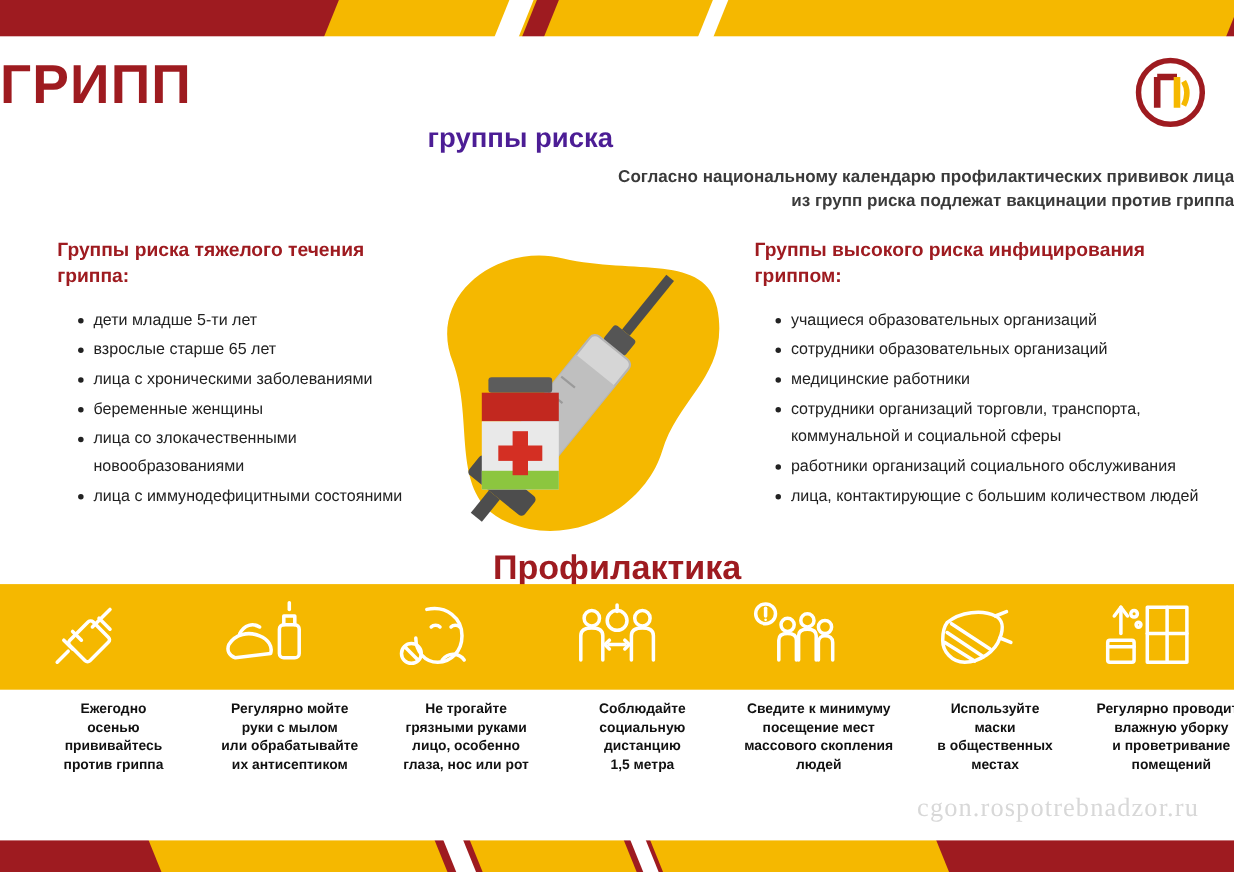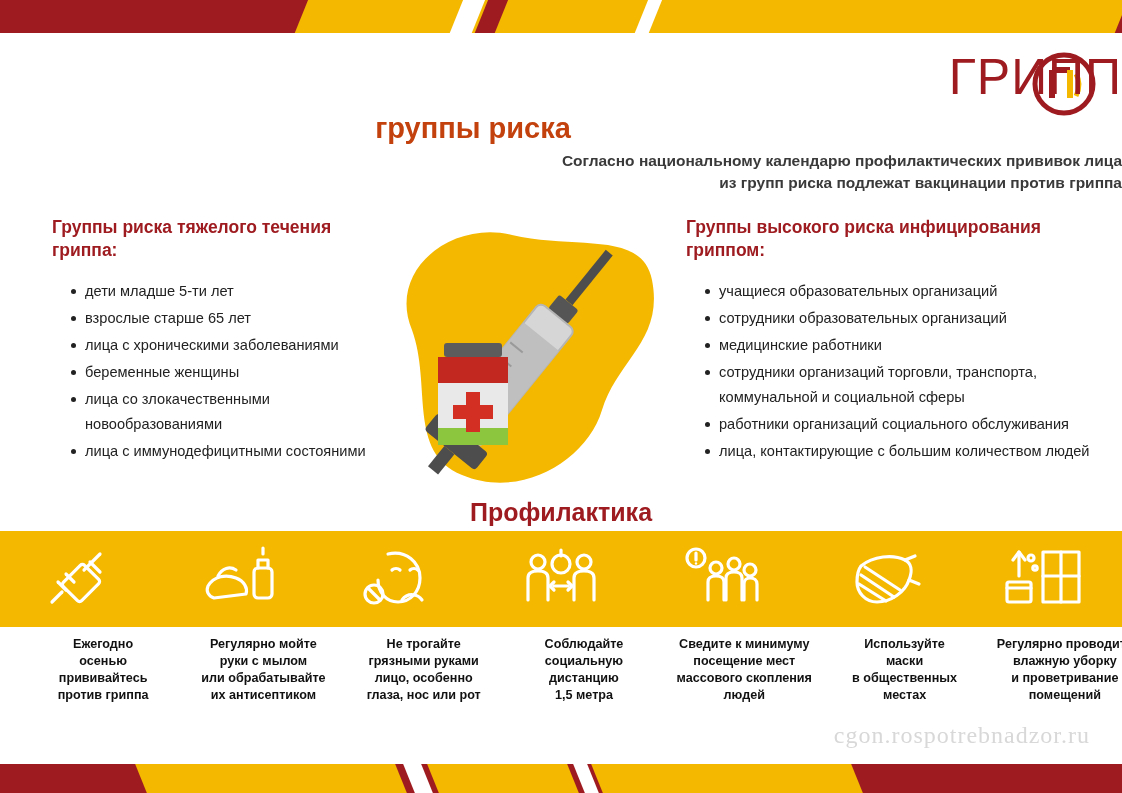--- a/index.html
+++ b/index.html
@@ -22,26 +22,26 @@
   .bottom-band{position:absolute;left:0;bottom:0;width:1122px;height:34px;overflow:hidden;}
   .bottom-band .base{position:absolute;left:0;top:0;width:1122px;height:34px;background:#9e1b20;}
   .bottom-band .yellow{position:absolute;top:0;height:34px;background:#f5b800;}
   .bottom-band .white{position:absolute;top:0;height:34px;background:#ffffff;}
 
   .skew-l{transform:skewX(-22deg);}
   .skew-r{transform:skewX(22deg);}
 
   
   .title{
-    position:absolute;top:48px;left:0;width:1122px;text-align:right;
-    font-size:50px;font-weight:normal;color:#9e1b20;letter-spacing:1px;
+    position:absolute;top:48px;left:0;width:1122px;text-align:left;
+    font-size:50px;font-weight:bold;color:#9e1b20;letter-spacing:1px;
   }
   .subtitle{
     position:absolute;top:112px;left:0;width:946px;text-align:center;
-    font-size:29px;font-weight:bold;color:#c2410c;
+    font-size:25px;font-weight:bold;color:#4c1d95;
   }
   .lead{
     position:absolute;top:150px;left:0;width:1122px;text-align:right;
     font-size:15.5px;font-weight:bold;color:#3a3a3a;line-height:22px;
   }
 
   
   .logo{position:absolute;right:26px;top:52px;width:64px;height:64px;}
 
   
@@ -62,21 +62,21 @@
   }
   .col-left-list{left:52px;top:278px;width:300px;}
   .col-right-list{left:686px;top:278px;width:420px;}
   .col-right-list li{font-size:14.6px;line-height:23px;margin-bottom:3px;}
 
   
   .illus{position:absolute;left:352px;top:210px;width:330px;height:300px;}
 
   .prof-title{
     position:absolute;top:498px;left:0;width:1122px;text-align:center;
-    font-size:25px;font-weight:bold;color:#9e1b20;
+    font-size:31px;font-weight:bold;color:#9e1b20;
   }
 
   
   .yellow-strip{position:absolute;left:0;top:531px;width:1122px;height:96px;background:#f5b800;}
   .icons-row{position:absolute;left:0;top:531px;width:1122px;height:96px;display:flex;}
   .icon-cell{flex:1;display:flex;align-items:center;justify-content:center;}
 
   .caption-row{position:absolute;left:0;top:636px;width:1122px;display:flex;padding-left:23px;}
   .cap-cell{flex:1;padding:0 6px;text-align:center;font-size:12.6px;font-weight:bold;color:#111;line-height:17px;}
 

